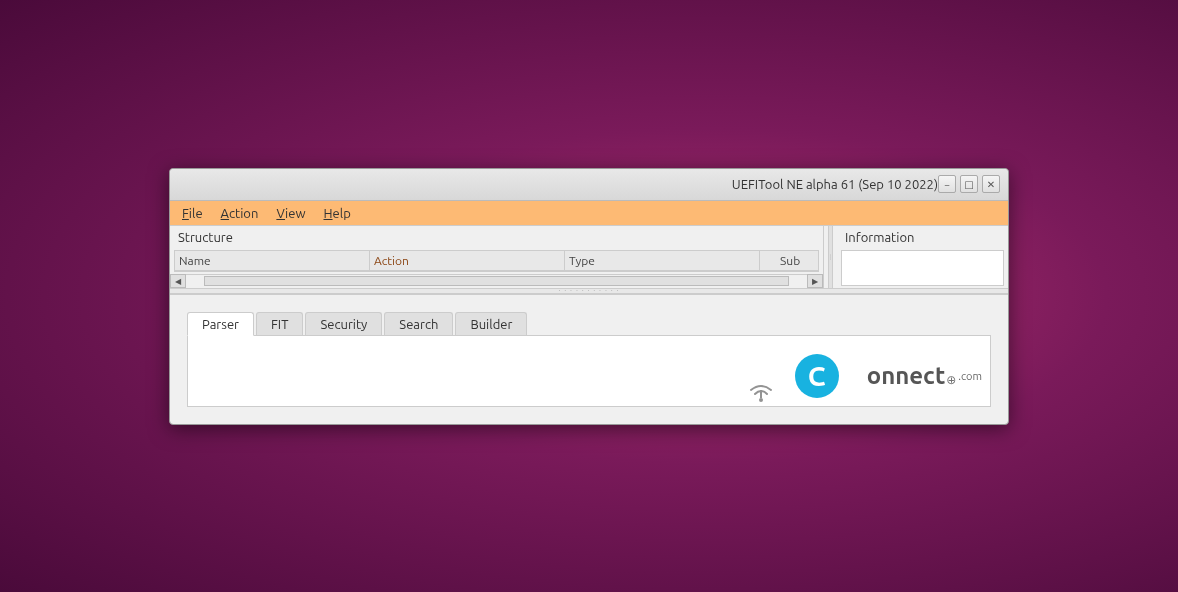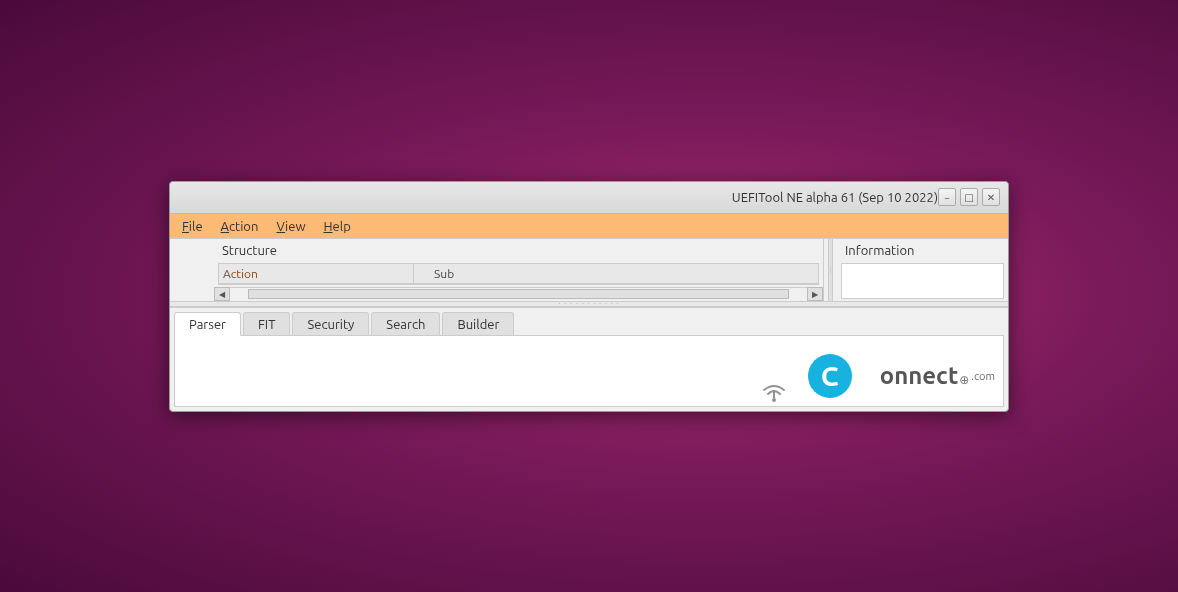--- a/index.html
+++ b/index.html
@@ -81,21 +81,20 @@
 
     .menu-item .underline {
       text-decoration: underline;
       text-decoration-color: #333;
     }
 
     .content {
       display: flex;
       flex: 1;
       gap: 4px;
-      padding-left: 44px;
     }
 
     .left-panel {
       flex: 1;
       display: flex;
       flex-direction: column;
       border-right: 1px solid #ccc;
     }
 
     .right-panel {
@@ -214,21 +213,21 @@
 
     .information-panel {
       border: 1px solid #ccc;
       margin: 2px 4px;
       background: #fff;
       flex: 1;
     }
 
     .bottom-panel {
       border-top: 1px solid #ccc;
-      padding: 0;
+      padding: 13px;
     }
 
     .tabs {
       display: flex;
       background: #f0f0f0;
       padding: 4px 4px 0 4px;
       gap: 2px;
     }
 
     .tab {
@@ -312,22 +311,28 @@
   </div>
 
   <div class="content">
 
     <div class="left-panel">
       <div class="section-header">Structure</div>
 
       <div class="structure-table">
 
         <div class="table-header">
+          <div class="col-name">
+            <span>Name</span>
+          </div>
           <div class="col-action">
             <span>Action</span>
+          </div>
+          <div class="col-type">
+            <span>Type</span>
           </div>
           <div class="col-sub">
             <span>Sub</span>
           </div>
         </div>
 
         <div class="table-body"></div>
       </div>
 
       <div class="scrollbar-area">

